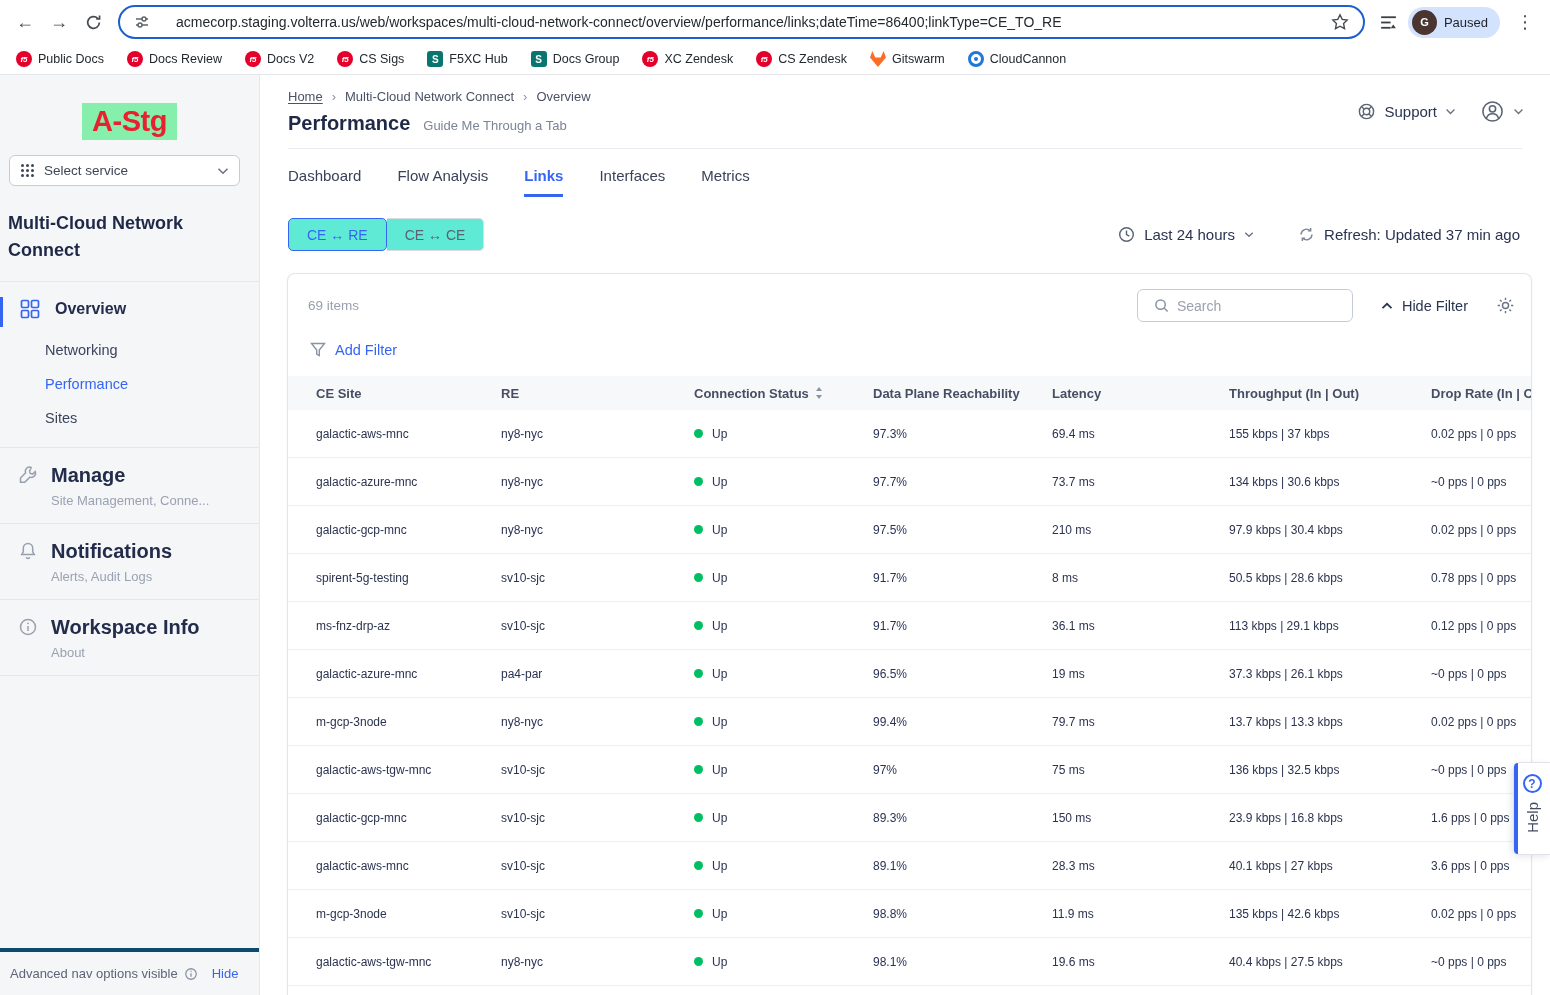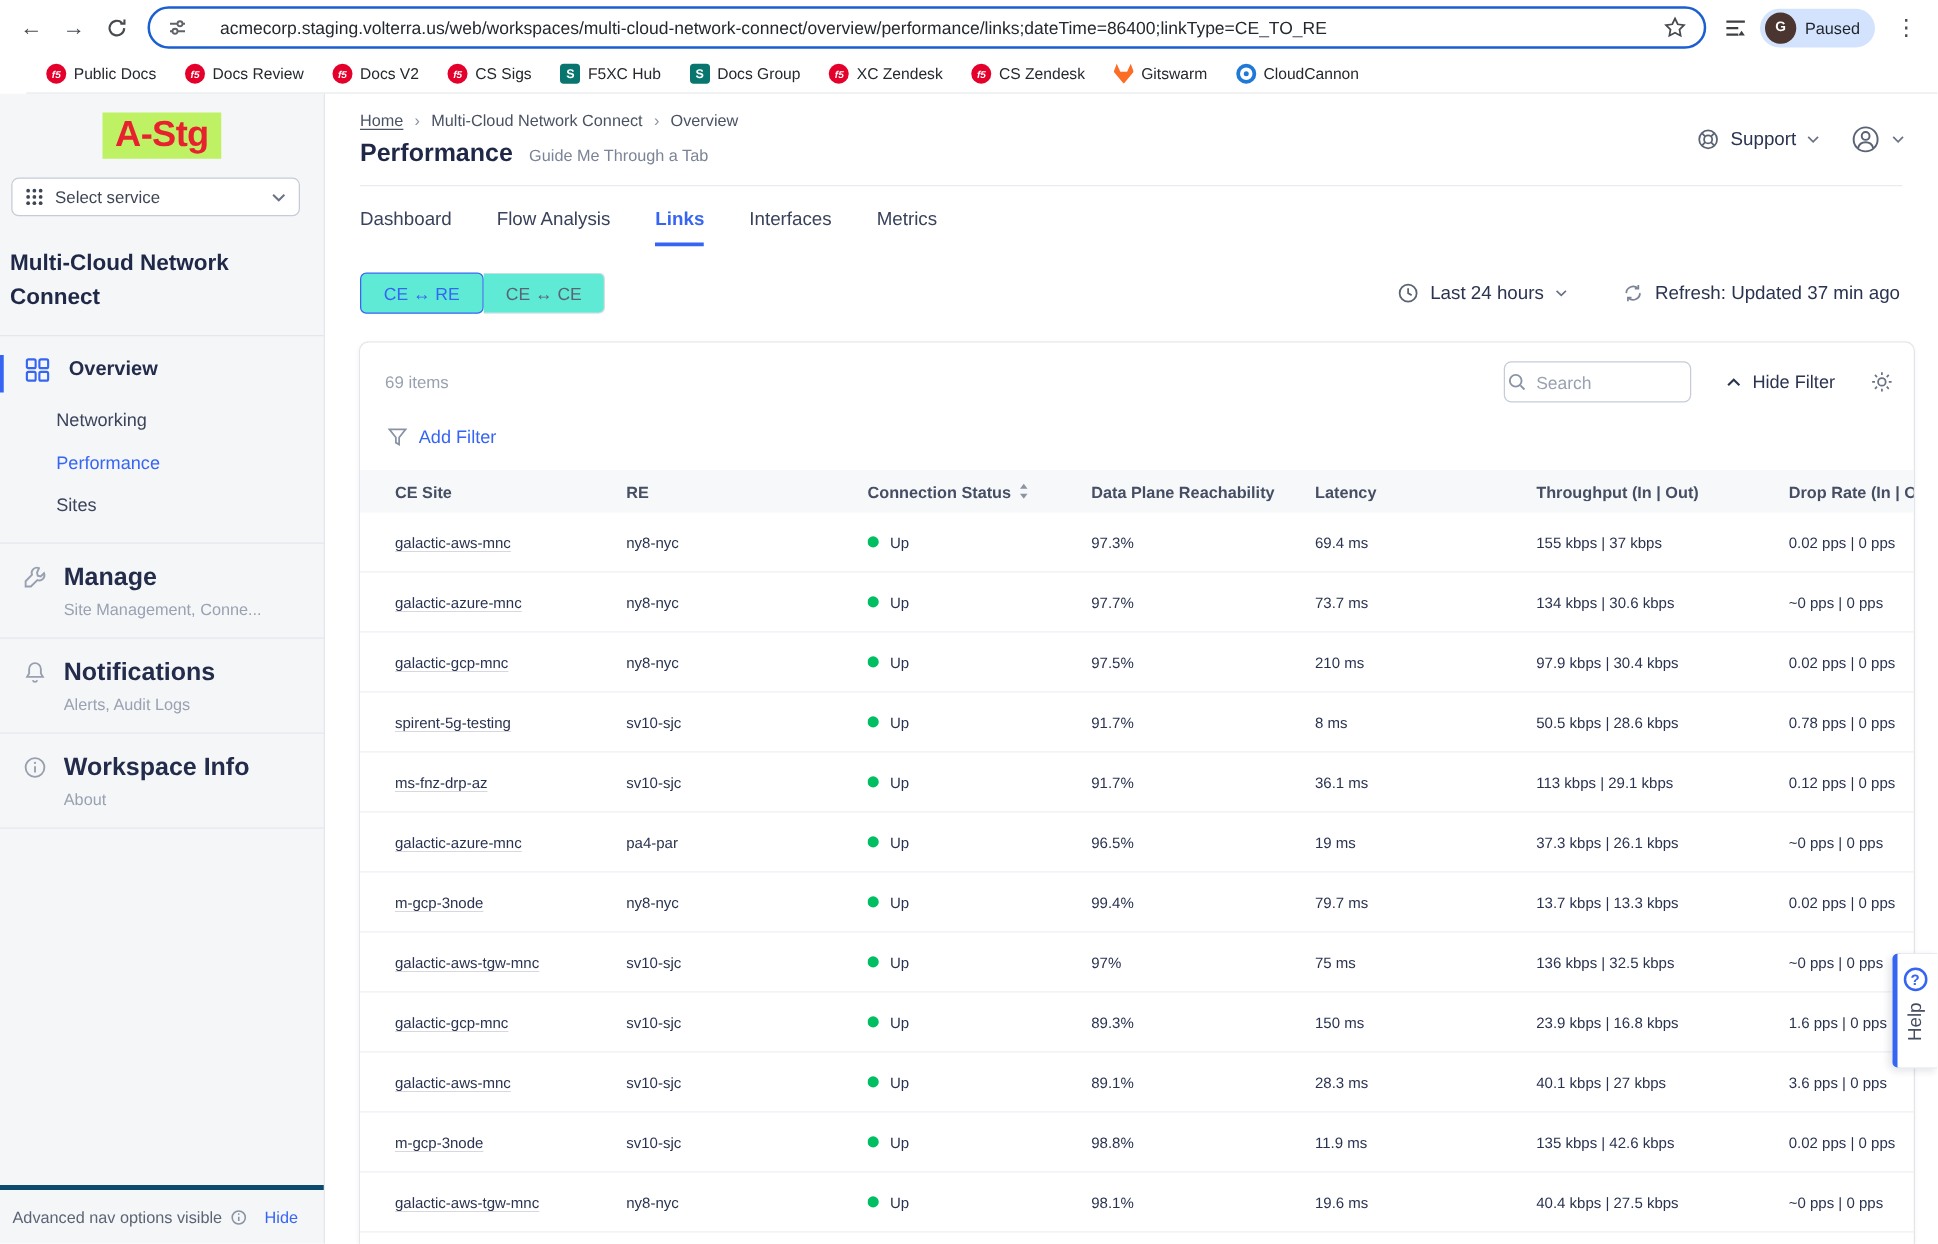--- a/index.html
+++ b/index.html
@@ -15,35 +15,35 @@
   
   .toolbar{height:44px;display:flex;align-items:center;padding:0 10px;gap:4px;background:#fff;}
   .tb-btn{width:30px;height:30px;border-radius:50%;display:flex;align-items:center;justify-content:center;color:#474b50;font-size:18px;flex:none;}
   .urlbar{flex:1;height:34px;border:2px solid #1b5fd0;border-radius:17px;display:flex;align-items:center;gap:26px;padding:0 14px;margin:0 6px;min-width:0;}
   .url-text{font-size:14px;color:#24292f;white-space:nowrap;overflow:hidden;}
   .urlbar .spacer{flex:1;}
   .right-ics{display:flex;align-items:center;gap:10px;flex:none;padding-left:4px;}
   .profile-pill{display:flex;align-items:center;gap:7px;background:#d3e3fd;border-radius:16px;height:31px;padding:3px 12px 3px 4px;}
   .avatar-g{width:25px;height:25px;border-radius:50%;background:#4a3530;color:#fff;font-size:11px;font-weight:700;display:flex;align-items:center;justify-content:center;}
   .paused-label{font-size:13px;color:#1f2329;}
-  .bookmarks{height:31px;display:flex;align-items:center;gap:23px;padding:0 16px;background:#fff;border-bottom:1px solid #e4e6e9;margin-left:21px;}
+  .bookmarks{height:31px;display:flex;align-items:center;gap:23px;padding:0 16px;background:#fff;border-bottom:1px solid #e4e6e9;}
   .bm{display:flex;align-items:center;gap:6px;font-size:12.5px;color:#24292e;white-space:nowrap;}
   .bm-ic{width:16px;height:16px;position:relative;flex:none;border-radius:50%;}
   .bm-ic.f5{background:#e4002b;}
   .bm-ic.f5::after{content:"f5";position:absolute;inset:0;display:flex;align-items:center;justify-content:center;color:#fff;font-size:8px;font-weight:700;font-style:italic;}
   .bm-ic.sharepoint{background:#08756e;border-radius:3px;}
   .bm-ic.sharepoint::after{content:"S";position:absolute;inset:0;display:flex;align-items:center;justify-content:center;color:#fff;font-size:10px;font-weight:700;}
   .bm-ic.gitlab{background:#fc6d26;border-radius:0;clip-path:polygon(50% 100%,0% 40%,15% 0%,33% 40%,67% 40%,85% 0%,100% 40%);}
   .bm-ic.cloudcannon{border:3px solid #2079d6;}
   .bm-ic.cloudcannon::after{content:"";position:absolute;width:4px;height:4px;background:#2079d6;border-radius:50%;left:3px;top:3px;}
 
   
   .app{display:flex;height:920px;position:relative;}
   .sidebar{width:260px;flex:none;background:#f5f6f8;border-right:1px solid #e4e7ec;position:relative;}
-  .logo-wrap{width:fit-content;margin:15px auto 0;background:#bef264;padding:2px 10px;text-align:right;}
+  .logo-wrap{width:fit-content;margin:28px auto 0;background:#86efac;padding:2px 10px;text-align:right;}
   .logo-text{color:var(--logo-red);font-size:29px;font-weight:800;letter-spacing:-.5px;}
   .select-service{margin:15px 19px 0 9px;height:31px;background:#fff;border:1px solid #c6ccd6;border-radius:6px;display:flex;align-items:center;gap:9px;padding:0 10px;color:#3e4555;font-size:13.5px;}
   .select-service .chev{margin-left:auto;}
   .ws-title{margin:24px 42px 0 8px;font-size:18px;font-weight:700;color:#1f2847;line-height:1.5;}
   .sb-div{height:1px;background:#e4e7ec;margin-top:17px;}
   .nav-overview{position:relative;display:flex;align-items:center;gap:15px;padding:17px 0 8px 20px;}
   .nav-overview::before{content:"";position:absolute;left:0;top:15px;height:30px;width:3px;background:var(--accent);}
   .nav-overview-label{font-size:16px;font-weight:600;color:#232c4b;}
   .sub-nav{padding:6px 0 12px;}
   .sub-item{padding:9px 0 9px 45px;font-size:14.5px;color:#3b445c;cursor:pointer;}
@@ -77,21 +77,21 @@
   .seg-btn{height:33px;padding:0 18px;background:#5eead4;font-size:14px;display:flex;align-items:center;cursor:pointer;}
   .seg-btn.active{border:1px solid var(--accent);color:var(--accent);border-radius:5px;}
   .seg-btn.normal{border:1px solid #d8dce3;border-left:none;color:#5a6374;border-radius:0 5px 5px 0;}
   .ctr-right{display:flex;align-items:flex-start;gap:44px;font-size:15px;color:#2a3350;}
   .ctr-item{display:flex;align-items:center;gap:9px;}
 
   .card{margin:22px 18px 0 27px;border:1px solid var(--border);border-bottom:none;border-radius:8px 8px 0 0;height:727px;position:relative;overflow:hidden;background:#fff;box-shadow:0 1px 3px rgba(20,30,60,.05);}
   .card-top{display:flex;justify-content:space-between;align-items:center;padding:15px 16px 0 20px;}
   .items-count{font-size:13.5px;color:var(--muted);}
   .card-top-right{display:flex;align-items:center;gap:28px;}
-  .search{width:150px;height:33px;border:1px solid #c6ccd6;border-radius:6px;display:flex;align-items:center;gap:8px;padding:0 2px;background:#fff;}
+  .search{width:216px;height:33px;border:1px solid #c6ccd6;border-radius:6px;display:flex;align-items:center;gap:8px;padding:0 16px;background:#fff;}
   .search input{border:none;outline:none;width:100%;font-size:14px;color:#2a3350;font-family:inherit;background:transparent;}
   .search input::placeholder{color:#9aa1b0;}
   .hide-filter{display:flex;align-items:center;gap:9px;font-size:14.5px;color:#2a3350;cursor:pointer;}
   .add-filter{display:flex;align-items:center;gap:9px;margin:20px 0 0 22px;color:var(--accent);font-size:14.5px;cursor:pointer;width:fit-content;}
 
   .tbl{margin-top:18px;}
   .tr{display:grid;grid-template-columns:185px 193px 179px 179px 177px 202px 240px;padding-left:28px;align-items:center;white-space:nowrap;}
   .thead{height:34px;background:#f7f8fa;font-size:13px;font-weight:700;color:#454e63;}
   .th{display:flex;align-items:center;gap:6px;overflow:hidden;}
   .row{height:48px;border-bottom:1px solid var(--rowline);font-size:12px;color:#2a3350;}

